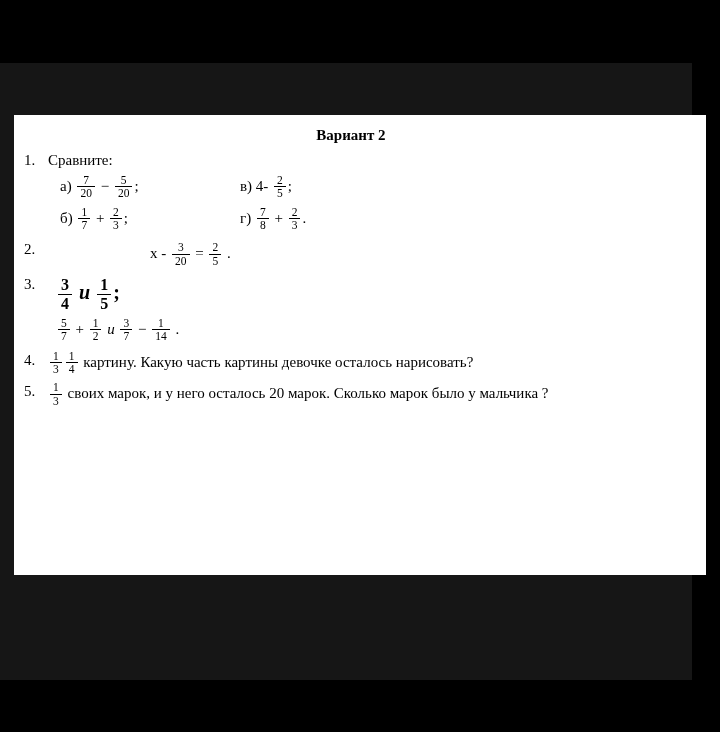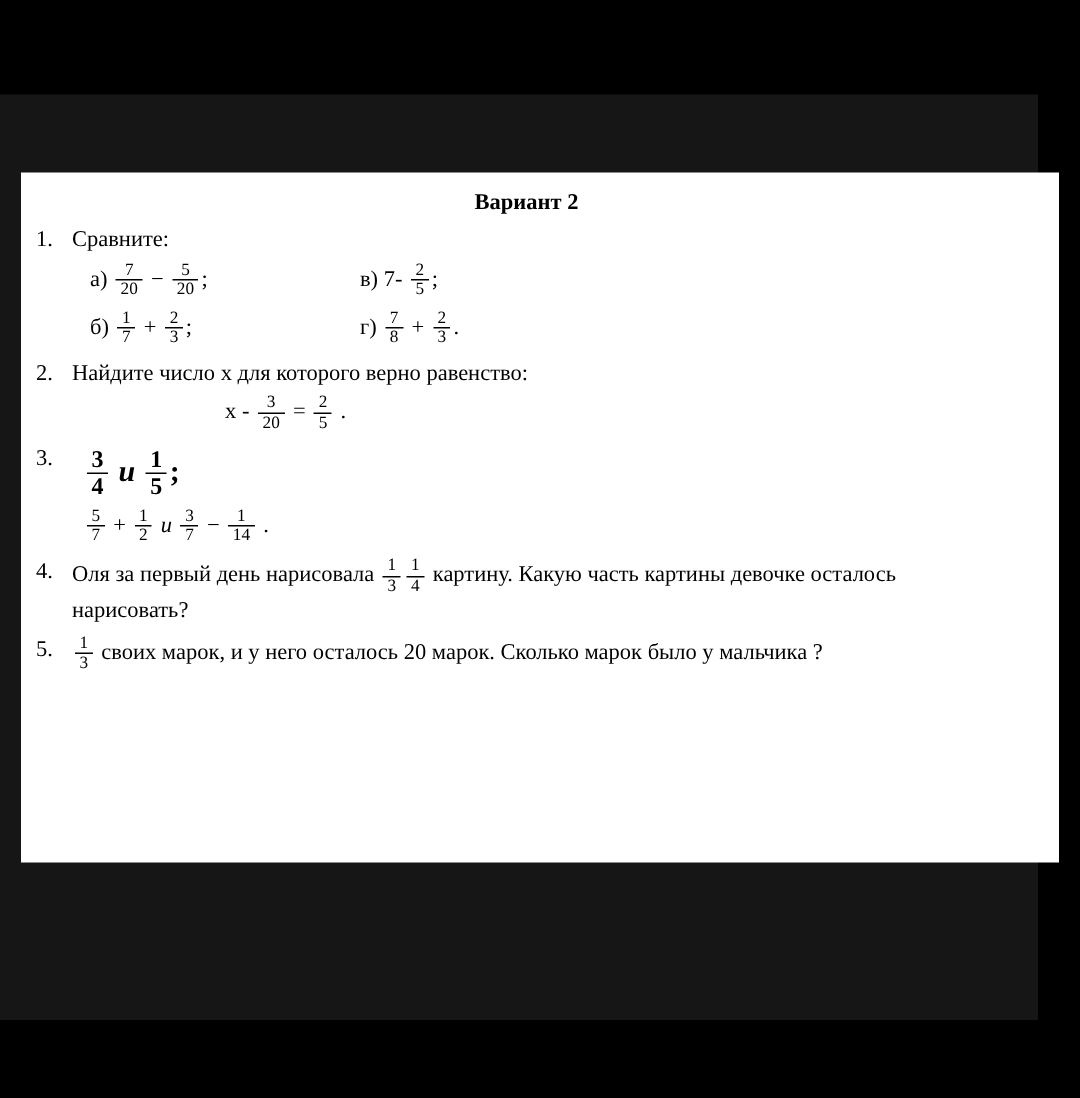--- a/index.html
+++ b/index.html
@@ -78,47 +78,46 @@
     <div class="title">Вариант 2</div>
 
     <div>
 
       <div class="prob">
         <span class="pnum">1.</span>
         <div class="pbody">
           <div class="ptext">Сравните:</div>
           <div class="cols">
             <div class="mline"><span>а) </span><span class="frac"><span class="num">7</span><span class="den">20</span></span><span> − </span><span class="frac"><span class="num">5</span><span class="den">20</span></span><span>;</span></div>
-            <div class="mline"><span>в) 7- </span><span class="frac"><span class="num">2</span><span class="den">5</span></span><span>;</span></div>
+            <div class="mline"><span>в) 4- </span><span class="frac"><span class="num">2</span><span class="den">5</span></span><span>;</span></div>
             <div class="mline"><span>б) </span><span class="frac"><span class="num">1</span><span class="den">7</span></span><span> + </span><span class="frac"><span class="num">2</span><span class="den">3</span></span><span>;</span></div>
             <div class="mline"><span>г) </span><span class="frac"><span class="num">7</span><span class="den">8</span></span><span> + </span><span class="frac"><span class="num">2</span><span class="den">3</span></span><span>.</span></div>
           </div>
         </div>
       </div>
 
       <div class="prob">
         <span class="pnum">2.</span>
         <div class="pbody">
-          <div class="ptext">Найдите число x для которого верно равенство:</div>
           <div class="eq"><span>x - </span><span class="frac"><span class="num">3</span><span class="den">20</span></span><span> = </span><span class="frac"><span class="num">2</span><span class="den">5</span></span><span> .</span></div>
         </div>
       </div>
 
       <div class="prob">
         <span class="pnum">3.</span>
         <div class="pbody">
           <div class="big"><span class="frac"><span class="num">3</span><span class="den">4</span></span><span class="ital"> и </span><span class="frac"><span class="num">1</span><span class="den">5</span></span><span>;</span></div>
           <div class="cmp2"><span class="frac"><span class="num">5</span><span class="den">7</span></span><span> + </span><span class="frac"><span class="num">1</span><span class="den">2</span></span><span class="ital"> и </span><span class="frac"><span class="num">3</span><span class="den">7</span></span><span> − </span><span class="frac"><span class="num">1</span><span class="den">14</span></span><span> .</span></div>
         </div>
       </div>
 
       <div class="prob">
         <span class="pnum">4.</span>
         <div class="pbody">
-          <div class="para"><span>Оля за первый день нарисовала </span><span class="frac"><span class="num">1</span><span class="den">3</span></span><span class="frac"><span class="num">1</span><span class="den">4</span></span><span> картину. Какую часть картины девочке осталось нарисовать?</span></div>
+          <div class="para"><span class="frac"><span class="num">1</span><span class="den">3</span></span><span class="frac"><span class="num">1</span><span class="den">4</span></span><span> картину. Какую часть картины девочке осталось нарисовать?</span></div>
         </div>
       </div>
 
       <div class="prob">
         <span class="pnum">5.</span>
         <div class="pbody">
           <div class="para"><span class="frac"><span class="num">1</span><span class="den">3</span></span><span> своих марок, и у него осталось 20 марок. Сколько марок было у мальчика ?</span></div>
         </div>
       </div>
 

